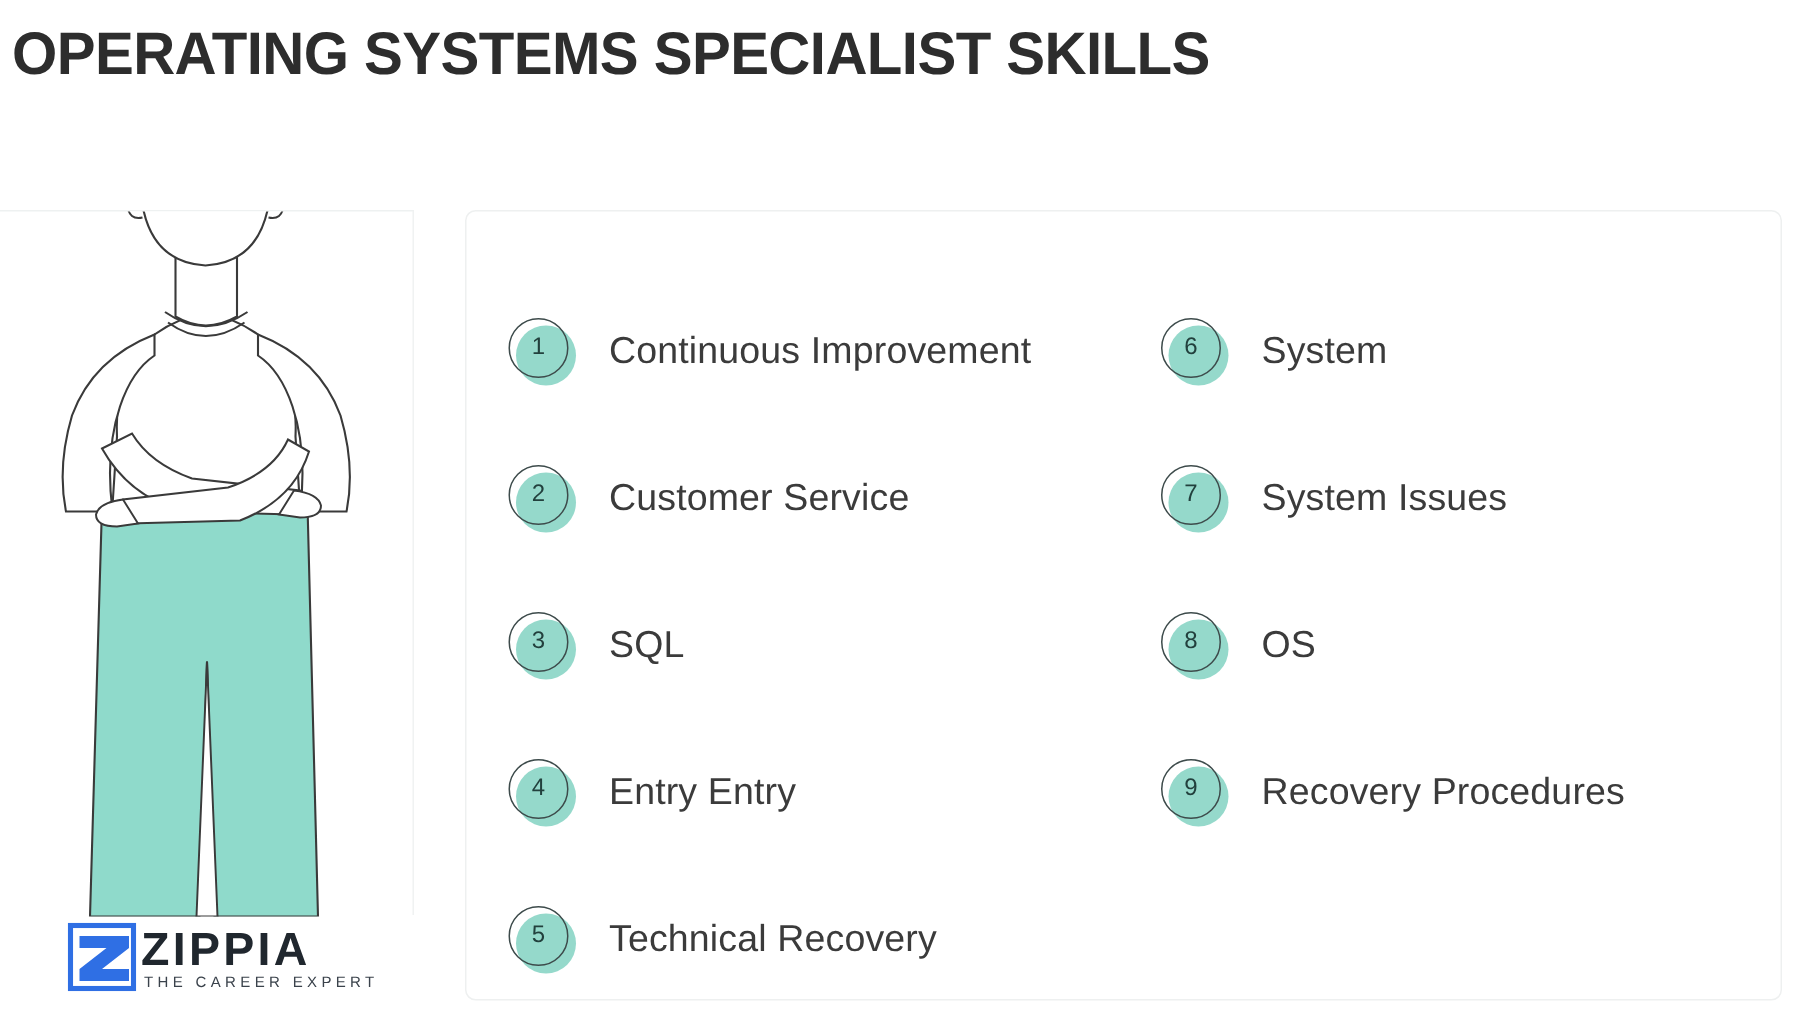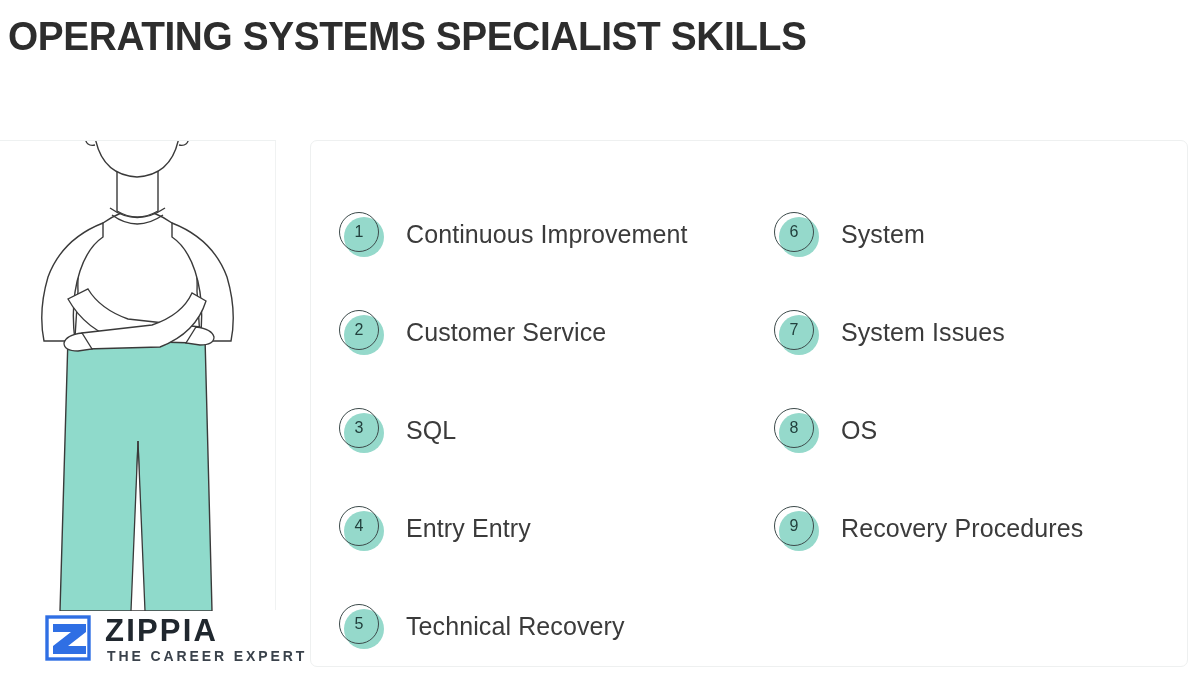--- a/index.html
+++ b/index.html
@@ -48,39 +48,38 @@
   }
   #illustration-panel svg { display: block; }
 
   
   #zippia-logo {
     position: absolute;
     left: 42px;
     top: 612px;
     display: flex;
     align-items: center;
-    gap: 11px;
   }
   #zippia-mark { width: 52px; height: 52px; display:block; }
   #zippia-wordmark-wrap {
     display: flex;
     flex-direction: column;
     justify-content: center;
     padding-top: 2px;
   }
   #zippia-wordmark {
     font-size: 31px;
     font-weight: 700;
     letter-spacing: 2.2px;
     color: #20272e;
     line-height: 1;
   }
   #zippia-tagline {
-    font-size: 14px;
-    font-weight: 700;
+    font-size: 10px;
+    font-weight: 400;
     letter-spacing: 2.9px;
     color: #3a424b;
     line-height: 1;
     margin-top: 3px;
     margin-left: 2px;
   }
 
   
   #skills-card {
     position: absolute;

